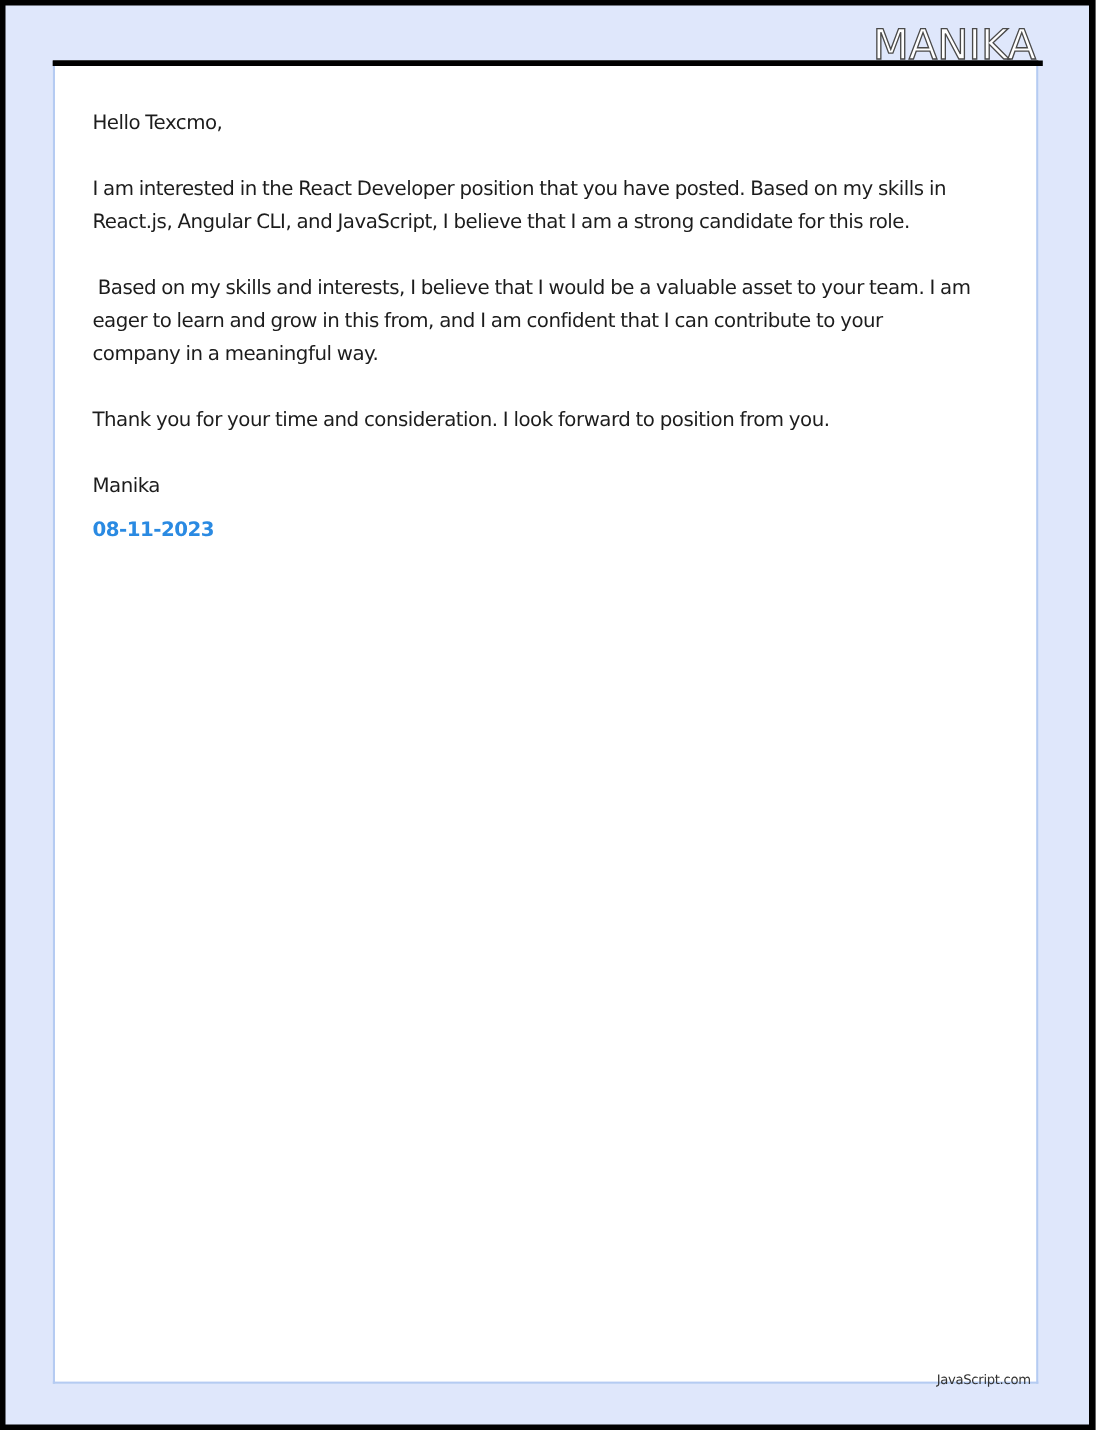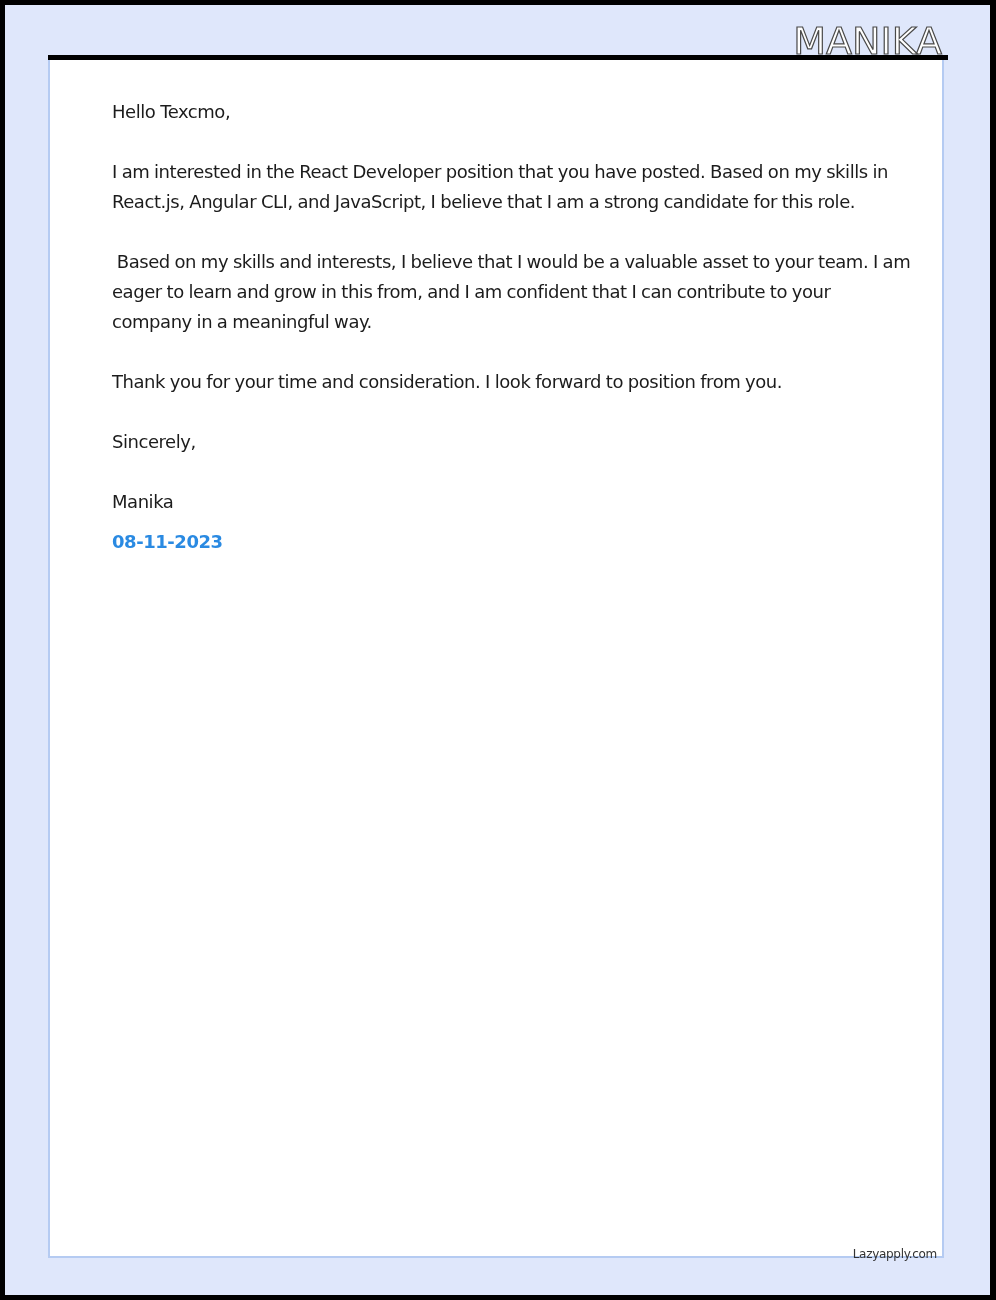--- a/index.html
+++ b/index.html
@@ -50,21 +50,21 @@
   .paper-topbar {
     position: absolute;
     left: 48px;
     top: 55px;
     width: 900px;
     height: 5px;
     background: #000000;
   }
   .letter {
     position: absolute;
-    left: 112px;
+    left: 84px;
     top: 97px;
     width: 800px;
     font-family: "DejaVu Sans", sans-serif;
     font-size: 18px;
     line-height: 30px;
     color: #1c1c1c;
     letter-spacing: -0.45px;
     word-spacing: -0.5px;
   }
   .letter p {
@@ -98,18 +98,17 @@
 </div>
 
 <div class="paper"></div>
 <div class="paper-topbar"></div>
 
 <div class="letter">
   <p>Hello Texcmo,</p>
   <p>I am interested in the React Developer position that you have posted. Based on my skills in React.js, Angular CLI, and JavaScript, I believe that I am a strong candidate for this role.</p>
   <p> Based on my skills and interests, I believe that I would be a valuable asset to your team. I am eager to learn and grow in this from, and I am confident that I can contribute to your company in a meaningful way.</p>
   <p>Thank you for your time and consideration. I look forward to position from you.</p>
-  <p>Sincerely,</p>
   <p class="sig-name">Manika</p>
   <p class="date">08-11-2023</p>
 </div>
 
-<div class="footer-credit">Lazyapply.com</div>
+<div class="footer-credit">JavaScript.com</div>
 
 </body></html>

